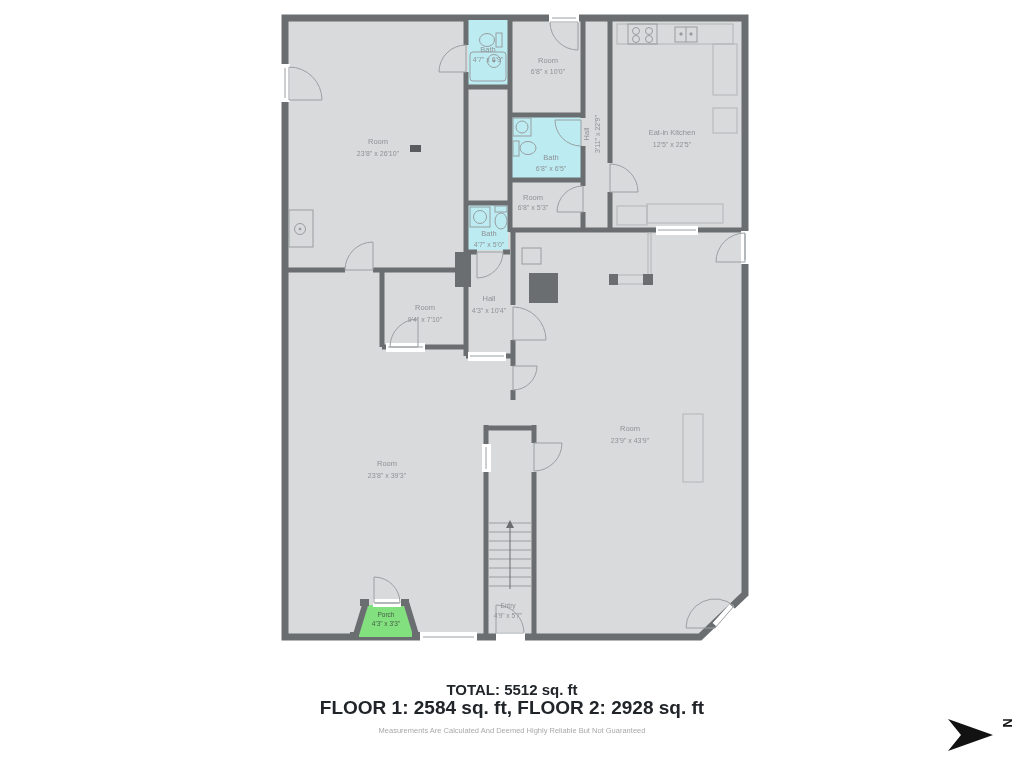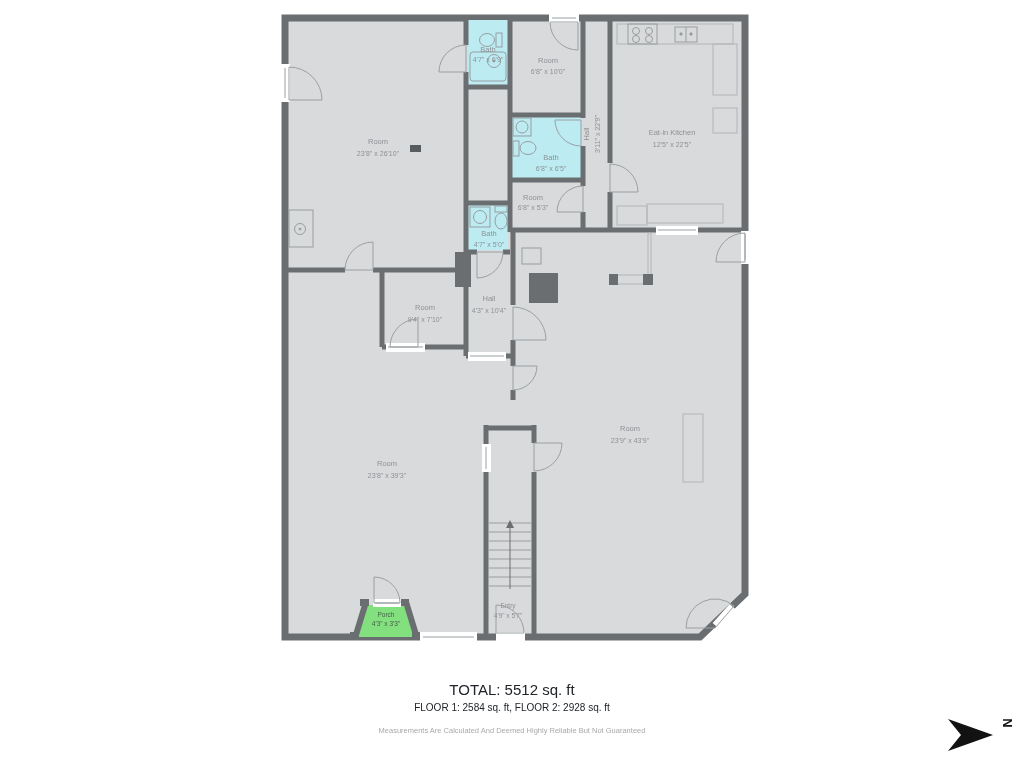--- a/index.html
+++ b/index.html
@@ -5,22 +5,22 @@
   html,body{margin:0;padding:0;background:#ffffff;}
   .page{position:relative;width:1024px;height:768px;background:#ffffff;overflow:hidden;
         font-family:"Liberation Sans",sans-serif;}
   .plan-svg{position:absolute;left:0;top:0;}
   .rname{font-size:7.5px;fill:#8e9296;}
   .rdims{font-size:7px;fill:#8e9296;}
   .rsmall{font-size:6.5px;fill:#8e9296;}
   .porchlbl{font-size:6.5px;fill:#47604a;}
   text{text-anchor:middle;font-family:"Liberation Sans",sans-serif;}
   .summary{position:absolute;left:0;right:0;top:681px;text-align:center;color:#212529;}
-  .summary .total{font-size:15px;font-weight:400;line-height:18px;}
-  .summary .line{font-size:10px;font-weight:400;line-height:17px;}
+  .summary .total{font-size:15px;font-weight:700;line-height:18px;}
+  .summary .line{font-size:19px;font-weight:700;line-height:17px;}
   .summary .disclaimer{font-size:7.5px;color:#a9a9a9;margin-top:10px;}
   .compass-n{font-size:13px;font-weight:700;fill:#111;}
 </style>
 </head>
 <body>
 
 <div class="page">
 <svg class="plan-svg" width="1024" height="768" viewBox="0 0 1024 768">
 
   <g>

